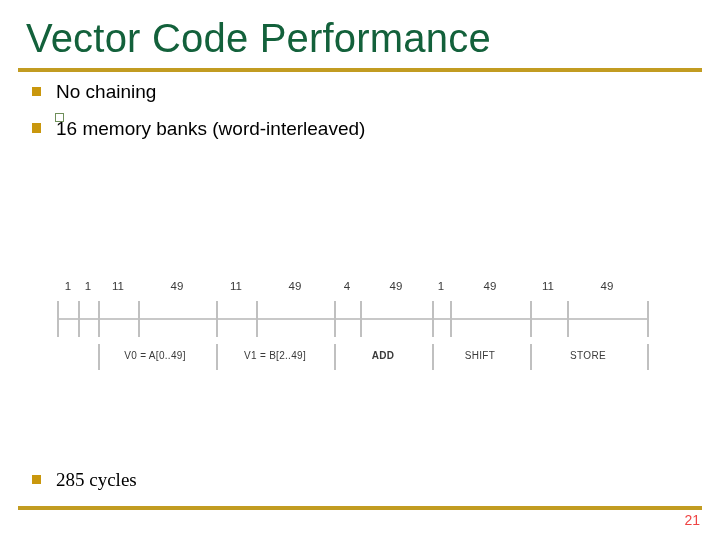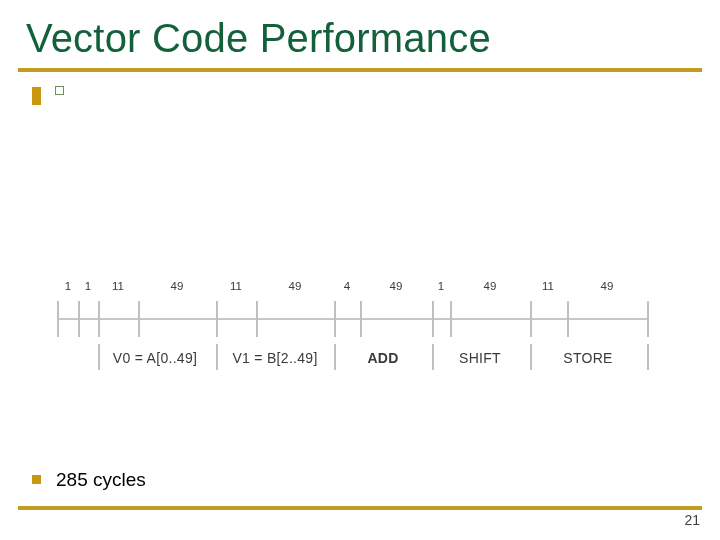--- a/index.html
+++ b/index.html
@@ -130,68 +130,74 @@
   .lower-tick {
     position: absolute;
     top: 72px;
     width: 1.6px;
     height: 26px;
     background: #c0c0c0;
   }
   .op-label {
     position: absolute;
     top: 78px;
-    font-size: 14px;
+    font-size: 10px;
     color: #3a3a3a;
     text-align: left;
     transform: translateX(-50%);
     white-space: nowrap;
     letter-spacing: 0.3px;
   }
 
   
   .final-bullet {
     position: absolute;
     left: 0;
     top: 466px;
     width: 660px;
+    font-family: Liberation Serif, serif;
   }
   .page-num {
     position: absolute;
     right: 20px;
     top: 512px;
     font-size: 14px;
-    color: #404040;
+    color: #ef4444;
   }
 </style>
 </head>
 <body>
 
 <div class="slide">
 
   <div class="title">Vector Code Performance</div>
 
   <div class="rule-top"></div>
 
   <div class="body">
 
     <div class="bullet-l1">
       <span class="marker"></span>
+      <span>No chaining</span>
     </div>
 
     <div class="bullet-l2">
       <span class="marker-hollow"></span>
     </div>
 
     <div class="gap-after-sub"></div>
 
     <div class="bullet-l1">
       <span class="marker"></span>
     </div>
 
+    <div class="bullet-l1">
+      <span class="marker"></span>
+      <span>16 memory banks (word-interleaved)</span>
+    </div>
 
   </div>
 
   <div class="diagram">
     <div class="tl-axis"></div>
     <div id="tick-layer">
         <div class="tick" style="left: 57px;"></div>
         <div class="tick" style="left: 78px;"></div>
         <div class="tick" style="left: 98px;"></div>
         <div class="tick" style="left: 138px;"></div>

